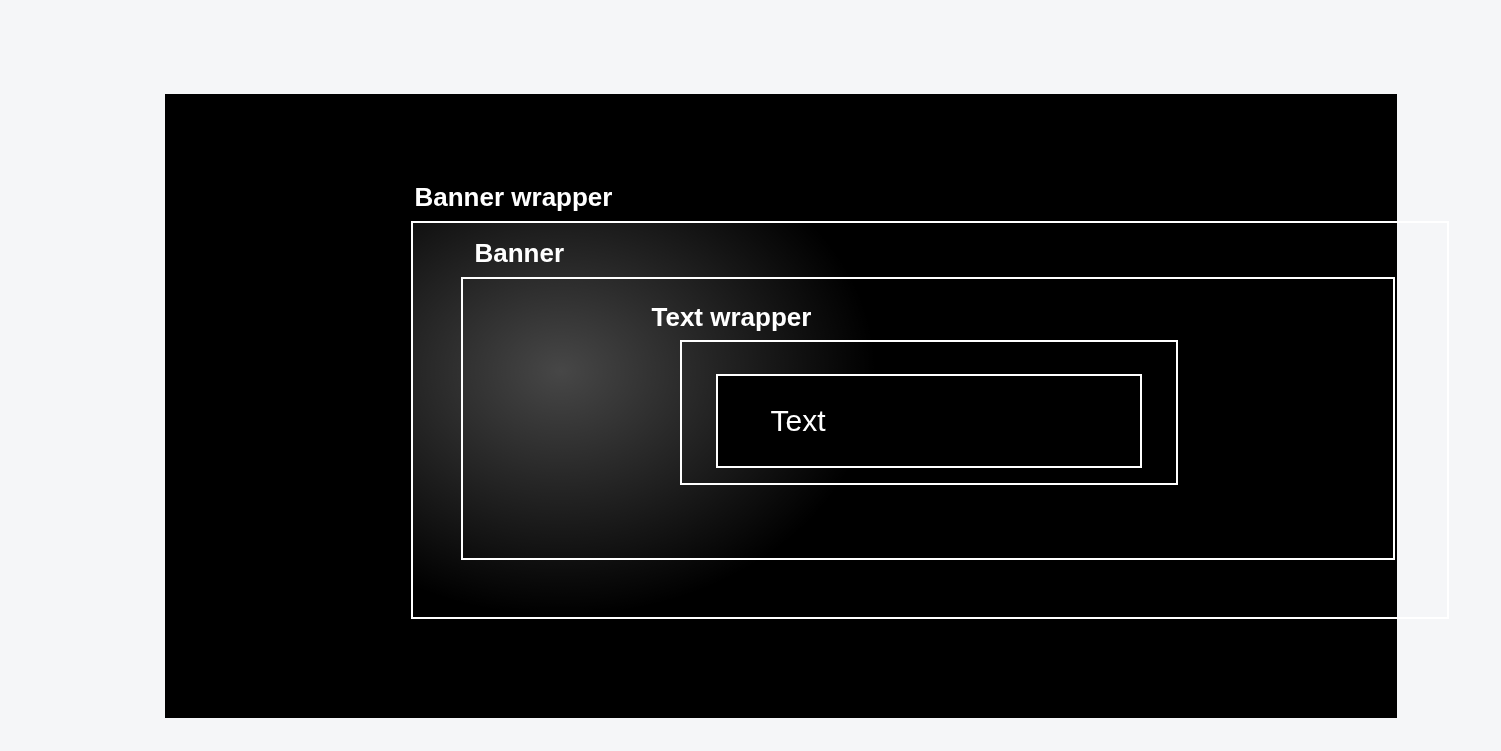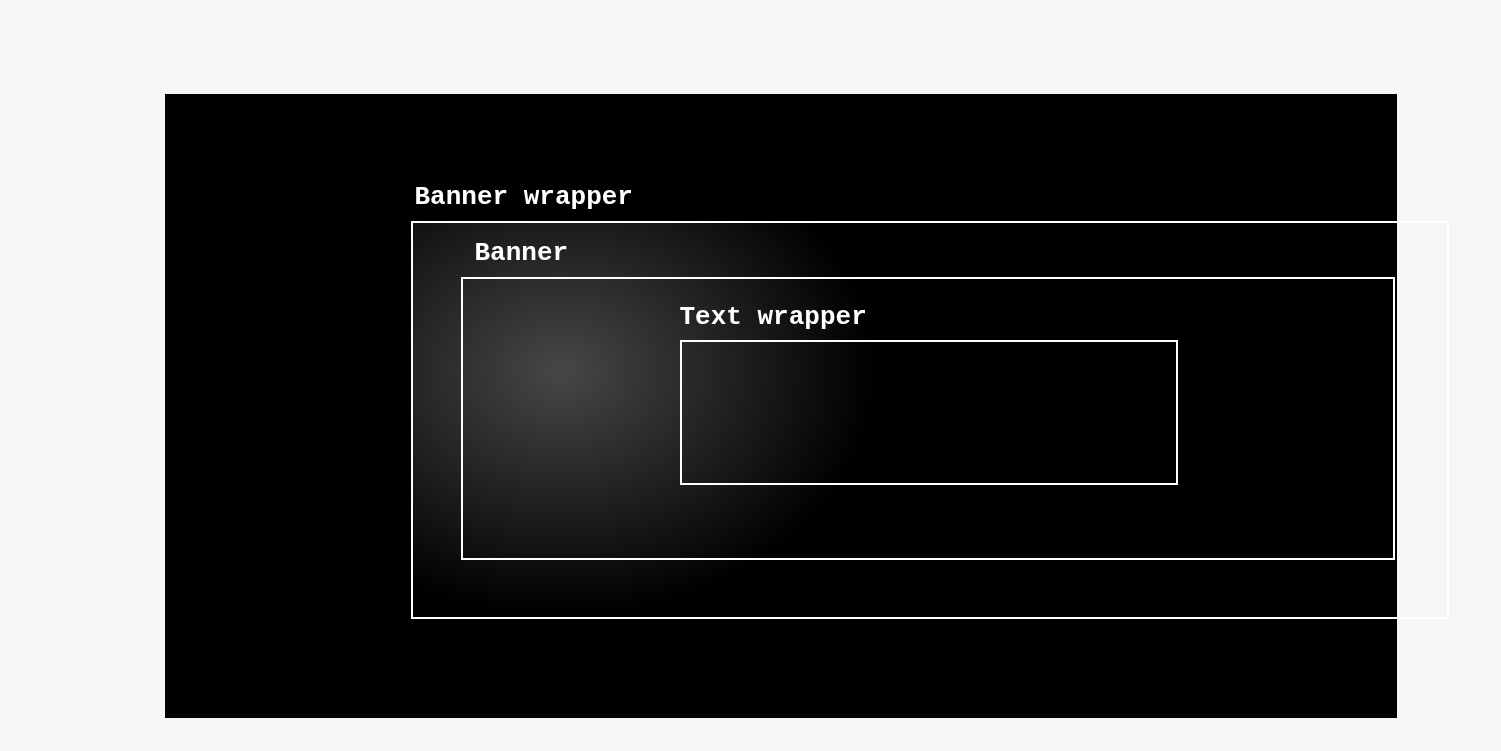--- a/index.html
+++ b/index.html
@@ -1,19 +1,18 @@
 <!DOCTYPE html>
 <html><head>
   <meta charset="utf-8">
   <style>
     * {
       margin: 15px;
       padding: 0;
       box-sizing: border-box;
-      font-family: Liberation Mono, monospace;
     }
     
     body {
       background: #f5f6f8;
       width: 1501px;
       height: 751px;
       display: flex;
       align-items: center;
       justify-content: center;
       font-family: -apple-system, BlinkMacSystemFont, "Segoe UI", Helvetica, Arial, sans-serif;
@@ -57,21 +56,21 @@
     }
     
     .banner-box {
       left: 281px;
       top: 168px;
       width: 934px;
       height: 283px;
     }
     
     .text-wrapper-label {
-      left: 500px;
+      left: 472px;
       top: 195px;
     }
     
     .text-wrapper-box {
       left: 500px;
       top: 231px;
       width: 498px;
       height: 145px;
     }
     
@@ -111,14 +110,17 @@
 
   <div class="box-label banner-wrapper-label">Banner wrapper</div>
   <div class="box banner-wrapper-box"></div>
 
   <div class="box-label banner-label">Banner</div>
   <div class="box banner-box"></div>
 
   <div class="box-label text-wrapper-label">Text wrapper</div>
   <div class="box text-wrapper-box"></div>
 
+  <div class="box text-box">
+    <span class="text-label">Text</span>
+  </div>
 
 </div>
 
 </body></html>

